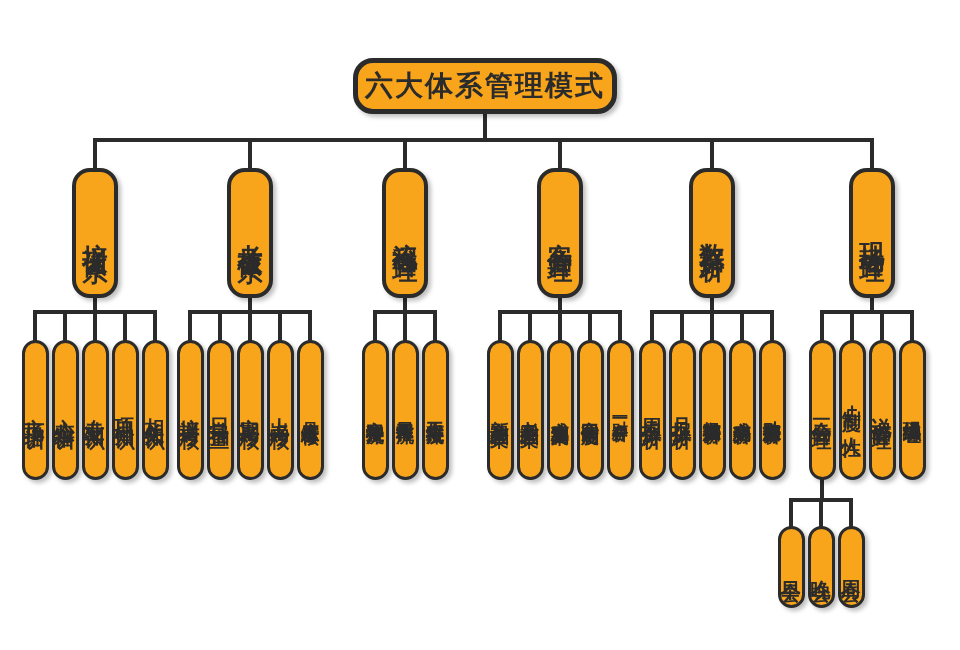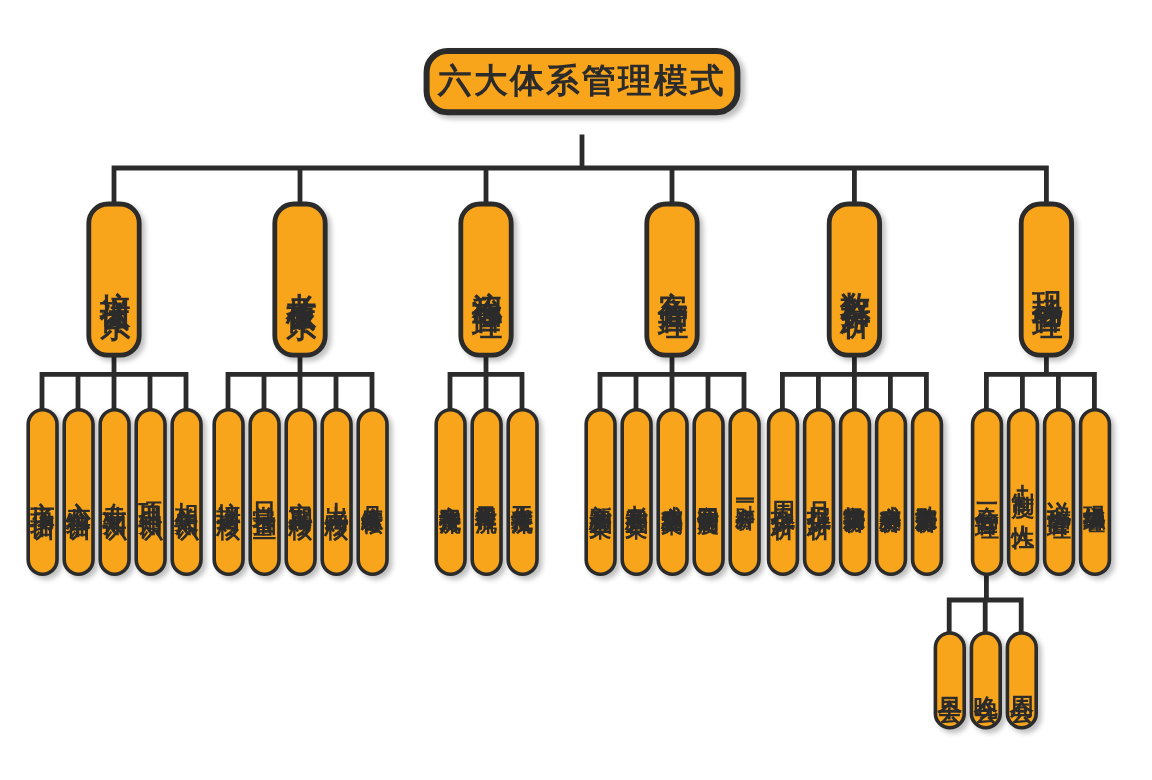--- a/index.html
+++ b/index.html
@@ -18,21 +18,21 @@
     border: 4px solid #2B2B2B;
     box-sizing: border-box;
     display: flex;
     align-items: center;
     justify-content: center;
     box-shadow: 3px 3px 4px rgba(0,0,0,0.25);
     color: #2B2B2B;
     font-weight: bold;
   }
   .root {
-    left: 353px; top: 40px; width: 264px; height: 56px;
+    left: 353px; top: 58px; width: 264px; height: 56px;
     border-width: 5px; border-radius: 20px;
     font-size: 28px; letter-spacing: 2px; white-space: nowrap;
   }
   .branch {
     top: 168px; width: 46px; height: 130px;
     border-radius: 18px;
   }
   .child {
     top: 340px; width: 27px; height: 140px;
     border-width: 3px; border-radius: 14px;

